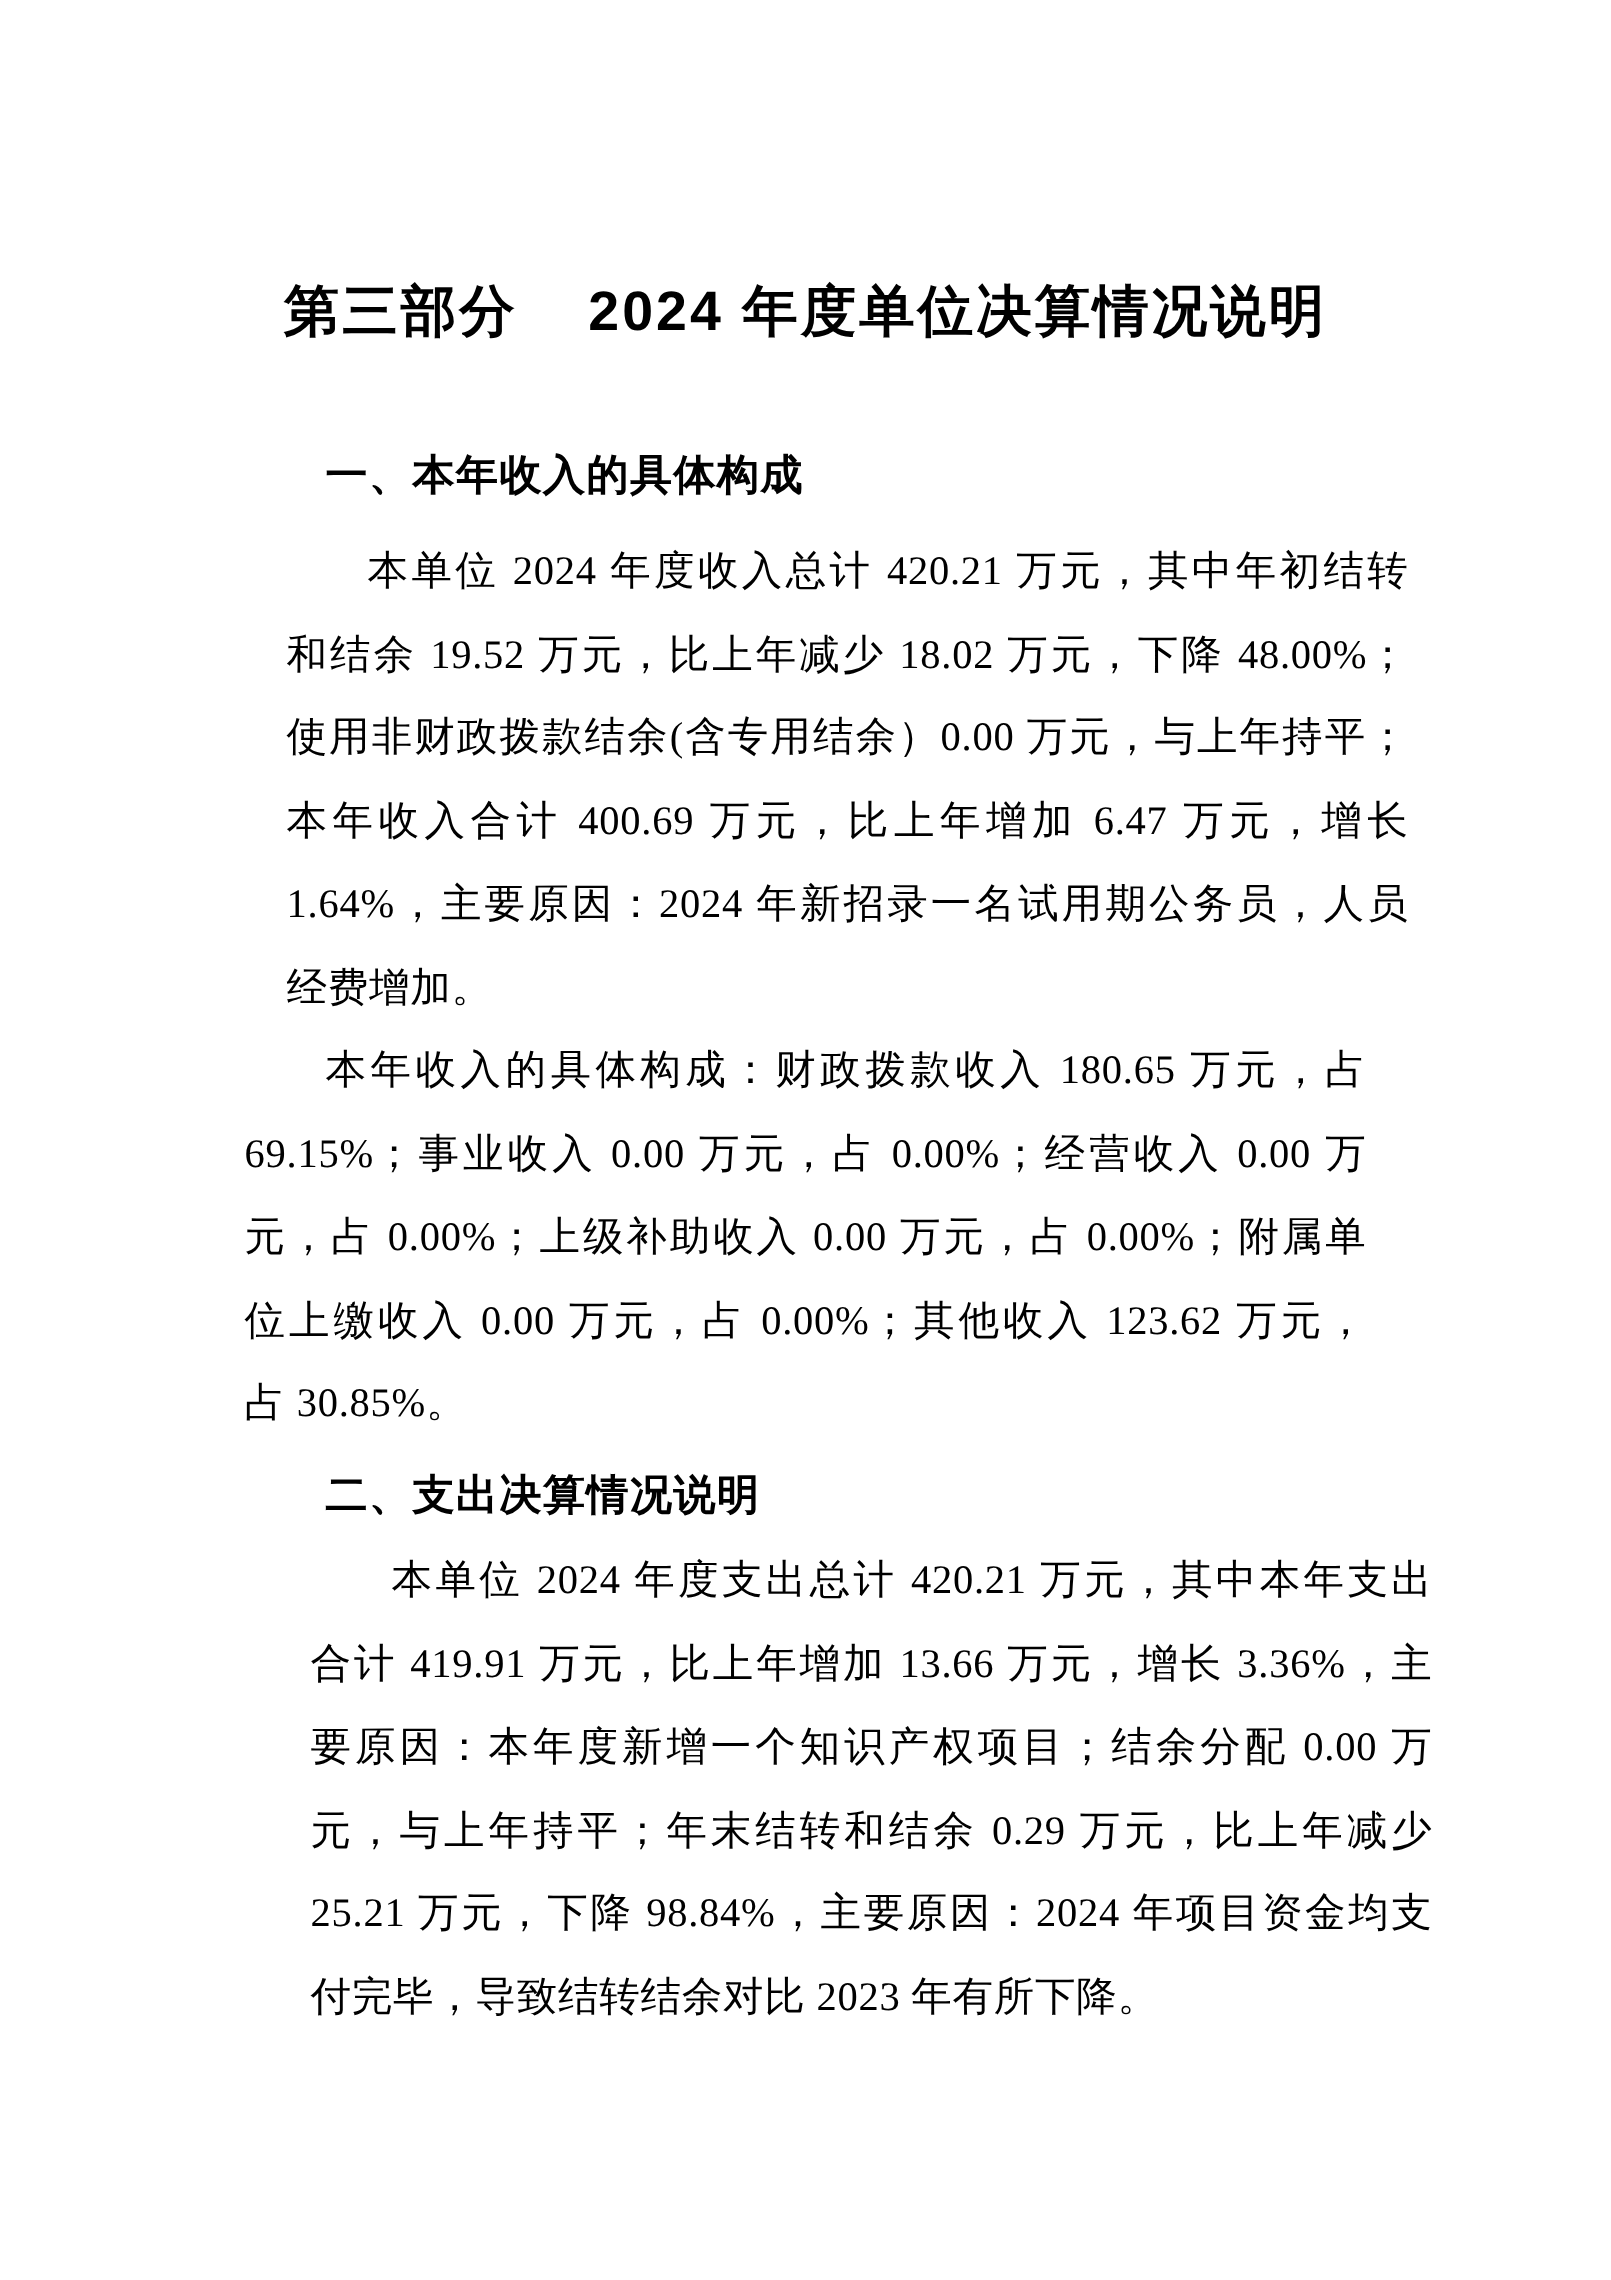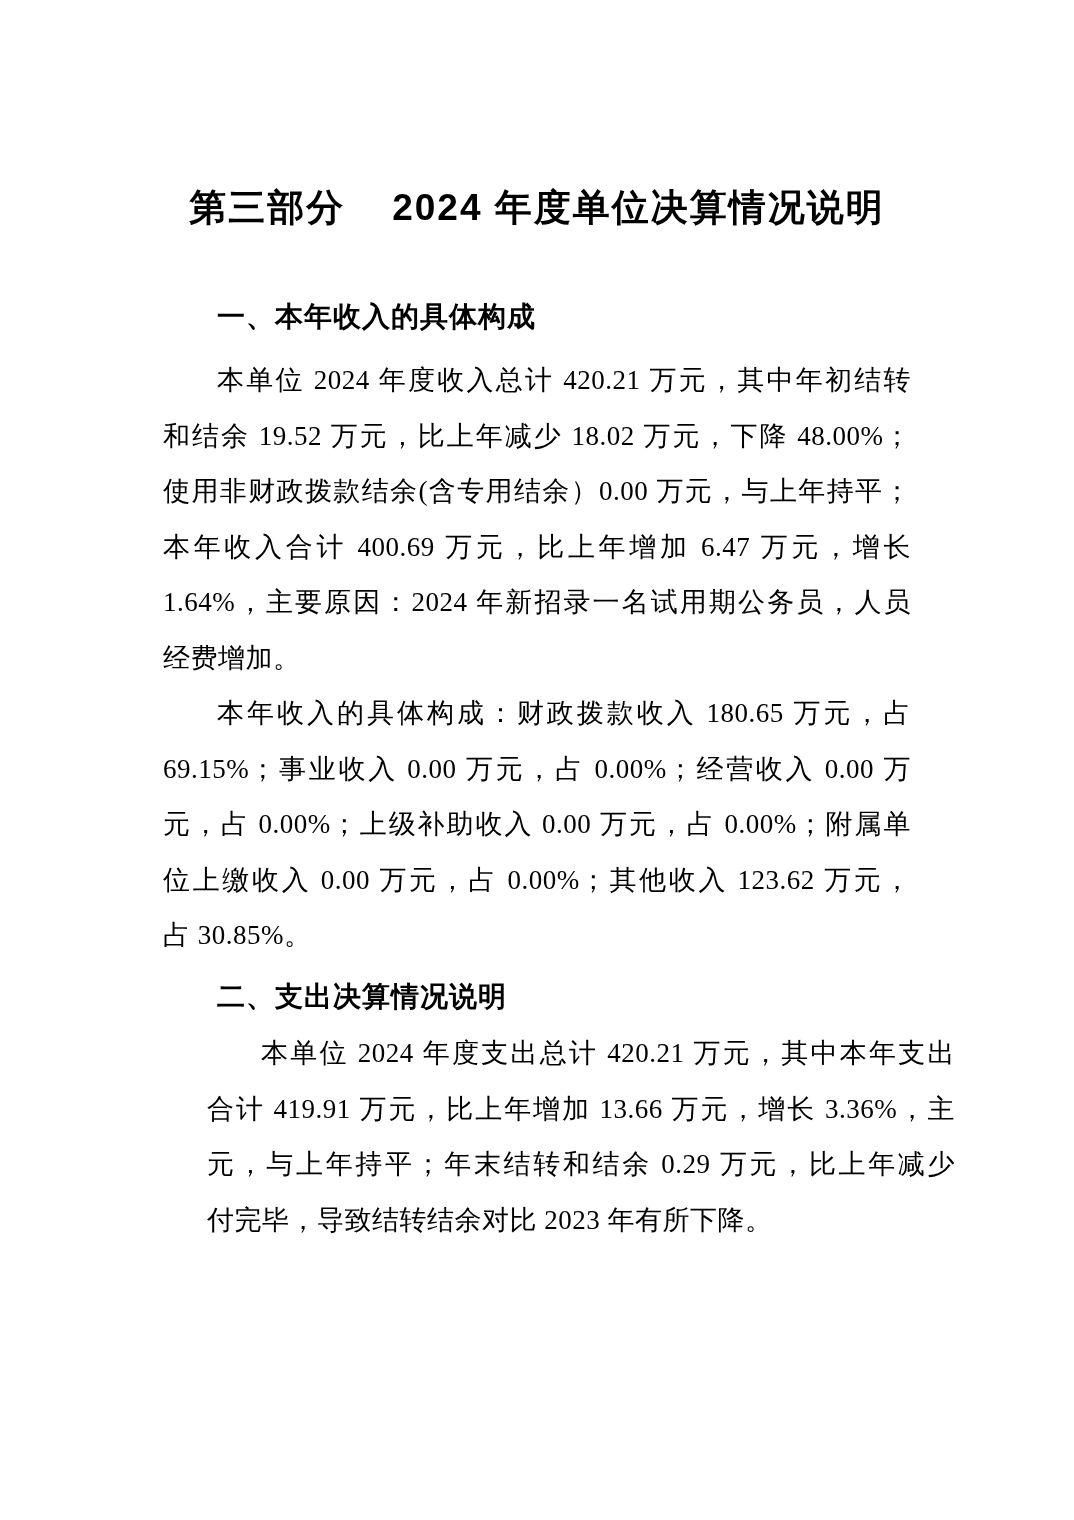--- a/index.html
+++ b/index.html
@@ -56,21 +56,21 @@
   .h2-2 { top: 977px; }
   .para {
     position: absolute;
     left: 0;
     width: 748px;
     font-family: "Liberation Serif", "DejaVu Serif", serif;
     font-size: 27px;
     line-height: 55.5px;
     letter-spacing: 0.5px;
   }
-  .p1 { top: 353px; }
+  .p1 { top: 353px; margin-left: 28px; }
   .p2 { top: 686px; }
   .p3 { top: 1026px; margin-left: 44px; }
   .line {
     text-align: justify;
     text-align-last: justify;
     white-space: nowrap;
   }
   .line.first { text-indent: 54px; }
   .line.last {
     text-align: center;
@@ -114,19 +114,21 @@
       <div class="line">元，占 0.00%；上级补助收入 0.00 万元，占 0.00%；附属单</div>
       <div class="line">位上缴收入 0.00 万元，占 0.00%；其他收入 123.62 万元，</div>
       <div class="line last">占 30.85%。</div>
     </div>
 
     <h2 class="h2 h2-2">二、支出决算情况说明</h2>
 
     <div class="para p3">
       <div class="line first">本单位 2024 年度支出总计 420.21 万元，其中本年支出</div>
       <div class="line">合计 419.91 万元，比上年增加 13.66 万元，增长 3.36%，主</div>
+      <div class="line">要原因：本年度新增一个知识产权项目；结余分配 0.00 万</div>
       <div class="line">元，与上年持平；年末结转和结余 0.29 万元，比上年减少</div>
+      <div class="line">25.21 万元，下降 98.84%，主要原因：2024 年项目资金均支</div>
       <div class="line last">付完毕，导致结转结余对比 2023 年有所下降。</div>
     </div>
 
   </div>
 
 </div>
 
 </body></html>

